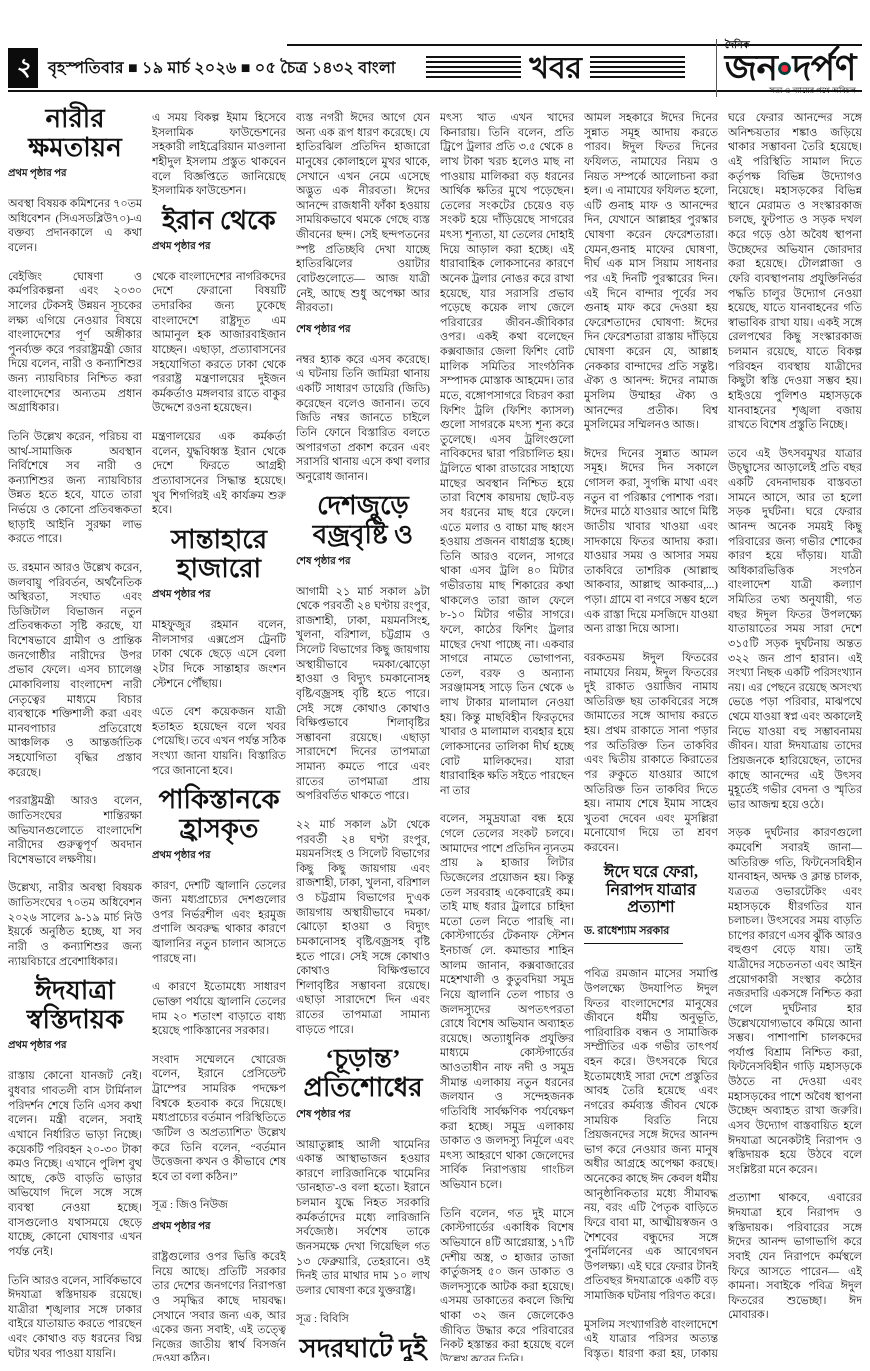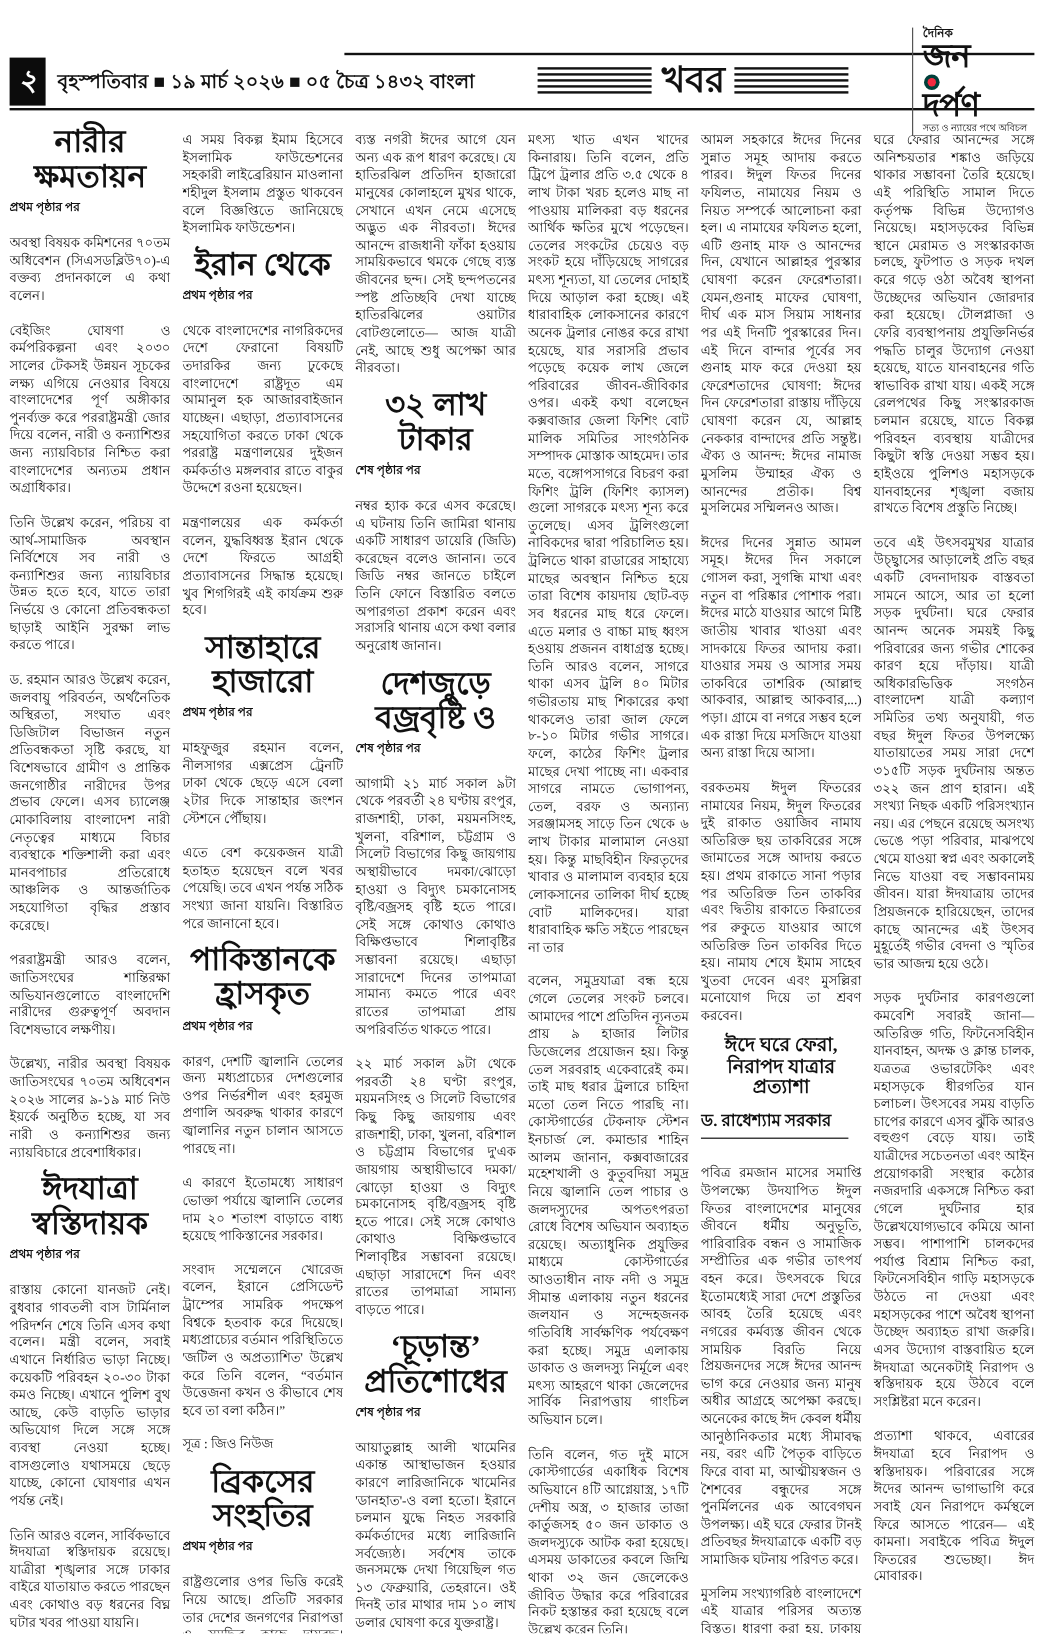--- a/index.html
+++ b/index.html
@@ -22,39 +22,39 @@
     display:flex;align-items:center;justify-content:center;
     font-size:24px;font-weight:bold;font-style:italic;flex:0 0 auto;
   }
   .dateline{font-size:16px;font-weight:bold;white-space:nowrap;flex:0 0 auto;letter-spacing:.2px;}
   .section-block{flex:1 1 auto;display:flex;align-items:flex-start;justify-content:center;gap:8px;min-width:0;}
   .rulestack{display:block;flex:0 0 auto;}
   .rulestack i{display:block;width:95px;height:2px;background:#111;margin:3px 0;}
   .section-title{font-size:30px;font-weight:bold;line-height:1;flex:0 0 auto;}
   .masthead{flex:0 0 auto;text-align:left;padding:1px 6px 2px 8px;border-left:1px solid #555;}
   .mh-pre{font-size:10px;font-weight:bold;line-height:1;}
-  .mh-title{font-size:27px;font-weight:900;line-height:1.02;letter-spacing:-.5px;display:flex;align-items:flex-start;flex-direction:column;}
+  .mh-title{font-size:36px;font-weight:900;line-height:1.02;letter-spacing:-.5px;display:flex;align-items:center;}
   .flag-icon{display:inline-block;width:13px;height:13px;border-radius:50%;
     background:#00403a;position:relative;margin:0 1px;flex:0 0 auto;}
   .flag-icon::after{content:"";position:absolute;left:3px;top:3px;width:7px;height:7px;border-radius:50%;background:#f42a41;}
   .mh-tagline{font-size:8px;text-align:right;line-height:1;margin-top:1px;}
   
   #columns{
     position:absolute;top:96px;left:8px;right:8px;bottom:6px;
     display:grid;grid-template-columns:repeat(6,1fr);column-gap:10px;
     overflow:hidden;
   }
   .col{overflow:hidden;height:1265px;}
   article{margin:0 0 6px 0;}
   .headline{font-weight:bold;text-align:center;margin:8px 0 0 0;line-height:1.12;
     font-family:"Liberation Serif","DejaVu Serif",serif;}
   .h-lg{font-size:26px;}
   .h-md{font-size:16px;}
   .kicker{font-size:10px;font-weight:bold;margin:3px 0 5px 0;}
-  .byline{font-size:14px;font-weight:bold;display:inline-block;border-bottom:1px solid #111;
+  .byline{font-size:11px;font-weight:bold;display:inline-block;border-bottom:1px solid #111;
     padding:0 14px 2px 0;margin:6px 0 8px 0;}
   p.bodytext{font-size:11px;line-height:1.33;text-align:justify;margin:14px 0 3px 0;
     font-family:"Liberation Serif","DejaVu Serif",serif;word-break:break-word;}
   p.bodytext:first-of-type{text-indent:0;}
 </style>
 </head>
 <body>
 
 <div id="paper">
   <div id="top-rule"></div>
@@ -130,32 +130,30 @@
         </article>
         <article>
           <h2 class="headline h-lg">পাকিস্তানকে হ্রাসকৃত</h2>
           <div class="kicker">প্রথম পৃষ্ঠার পর</div>
           <p class="bodytext">কারণ, দেশটি জ্বালানি তেলের জন্য মধ্যপ্রাচ্যের দেশগুলোর ওপর নির্ভরশীল এবং হরমুজ প্রণালি অবরুদ্ধ থাকার কারণে জ্বালানির নতুন চালান আসতে পারছে না।</p>
           <p class="bodytext">এ কারণে ইতোমধ্যে সাধারণ ভোক্তা পর্যায়ে জ্বালানি তেলের দাম ২০ শতাংশ বাড়াতে বাধ্য হয়েছে পাকিস্তানের সরকার।</p>
           <p class="bodytext">সংবাদ সম্মেলনে খোরেজ বলেন, ইরানে প্রেসিডেন্ট ট্রাম্পের সামরিক পদক্ষেপ বিশ্বকে হতবাক করে দিয়েছে। মধ্যপ্রাচ্যের বর্তমান পরিস্থিতিতে 'জটিল ও অপ্রত্যাশিত' উল্লেখ করে তিনি বলেন, “বর্তমান উত্তেজনা কখন ও কীভাবে শেষ হবে তা বলা কঠিন।”</p>
           <p class="bodytext">সূত্র : জিও নিউজ</p>
         </article>
         <article>
-          <h2 class="headline h-lg">ব্রিকসের সংহতির</h2>
           <div class="kicker">প্রথম পৃষ্ঠার পর</div>
           <p class="bodytext">রাষ্ট্রগুলোর ওপর ভিত্তি করেই নিয়ে আছে। প্রতিটি সরকার তার দেশের জনগণের নিরাপত্তা ও সমৃদ্ধির কাছে দায়বদ্ধ। সেখানে 'সবার জন্য এক, আর একের জন্য সবাই', এই তত্ত্বে নিজের জাতীয় স্বার্থ বিসর্জন দেওয়া কঠিন।</p>
           <p class="bodytext">আরব লিগ, আসিয়ান কিংবা এসসিওর মতো ব্রিকসও এখন কেবল একটি আলোচনা সভায় পরিণত হয়েছে। বড় কোনো সংঘাতে ঐক্যবদ্ধ হওয়ার বদলে তারা এখন ওয়াশিংটনের বোমা-বর্ষণ আর তেহরানের পাল্টা হামলার নিছক দর্শক মাত্র। ইতিহাসের শিক্ষা বলছে, যখন সংহতি আর জাতীয় স্বার্থ মুখোমুখি দাঁড়ায়, তখন সংহতির বুলি কাগজের ফুল হয়েই থেকে যায়।</p>
         </article>
       </div>
       <div class="col">
         <article>
           <p class="bodytext">ব্যস্ত নগরী ঈদের আগে যেন অন্য এক রূপ ধারণ করেছে। যে হাতিরঝিল প্রতিদিন হাজারো মানুষের কোলাহলে মুখর থাকে, সেখানে এখন নেমে এসেছে অদ্ভুত এক নীরবতা। ঈদের আনন্দে রাজধানী ফাঁকা হওয়ায় সাময়িকভাবে থমকে গেছে ব্যস্ত জীবনের ছন্দ। সেই ছন্দপতনের স্পষ্ট প্রতিচ্ছবি দেখা যাচ্ছে হাতিরঝিলের ওয়াটার বোটগুলোতে— আজ যাত্রী নেই, আছে শুধু অপেক্ষা আর নীরবতা।</p>
         </article>
         <article>
-          <h2 class="headline h-lg">৩২ লাখ টাকার</h2>
           <div class="kicker">শেষ পৃষ্ঠার পর</div>
           <p class="bodytext">নম্বর হ্যাক করে এসব করেছে। এ ঘটনায় তিনি জামিরা থানায় একটি সাধারণ ডায়েরি (জিডি) করেছেন বলেও জানান। তবে জিডি নম্বর জানতে চাইলে তিনি ফোনে বিস্তারিত বলতে অপারগতা প্রকাশ করেন এবং সরাসরি থানায় এসে কথা বলার অনুরোধ জানান।</p>
         </article>
         <article>
           <h2 class="headline h-lg">দেশজুড়ে বজ্রবৃষ্টি ও</h2>
           <div class="kicker">শেষ পৃষ্ঠার পর</div>
           <p class="bodytext">আগামী ২১ মার্চ সকাল ৯টা থেকে পরবর্তী ২৪ ঘণ্টায় রংপুর, রাজশাহী, ঢাকা, ময়মনসিংহ, খুলনা, বরিশাল, চট্টগ্রাম ও সিলেট বিভাগের কিছু জায়গায় অস্থায়ীভাবে দমকা/ঝোড়ো হাওয়া ও বিদ্যুৎ চমকানোসহ বৃষ্টি/বজ্রসহ বৃষ্টি হতে পারে। সেই সঙ্গে কোথাও কোথাও বিক্ষিপ্তভাবে শিলাবৃষ্টির সম্ভাবনা রয়েছে। এছাড়া সারাদেশে দিনের তাপমাত্রা সামান্য কমতে পারে এবং রাতের তাপমাত্রা প্রায় অপরিবর্তিত থাকতে পারে।</p>
           <p class="bodytext">২২ মার্চ সকাল ৯টা থেকে পরবর্তী ২৪ ঘণ্টা রংপুর, ময়মনসিংহ ও সিলেট বিভাগের কিছু কিছু জায়গায় এবং রাজশাহী, ঢাকা, খুলনা, বরিশাল ও চট্টগ্রাম বিভাগের দু'এক জায়গায় অস্থায়ীভাবে দমকা/ঝোড়ো হাওয়া ও বিদ্যুৎ চমকানোসহ বৃষ্টি/বজ্রসহ বৃষ্টি হতে পারে। সেই সঙ্গে কোথাও কোথাও বিক্ষিপ্তভাবে শিলাবৃষ্টির সম্ভাবনা রয়েছে। এছাড়া সারাদেশে দিন এবং রাতের তাপমাত্রা সামান্য বাড়তে পারে।</p>
         </article>
         <article>

